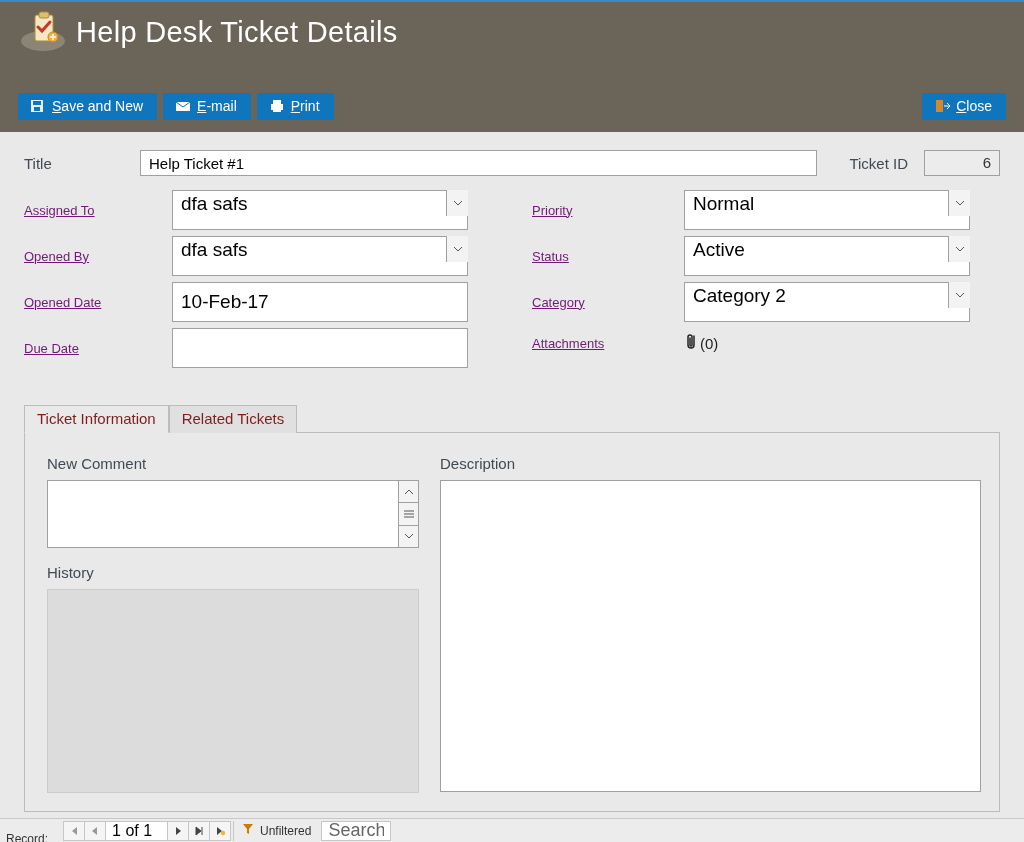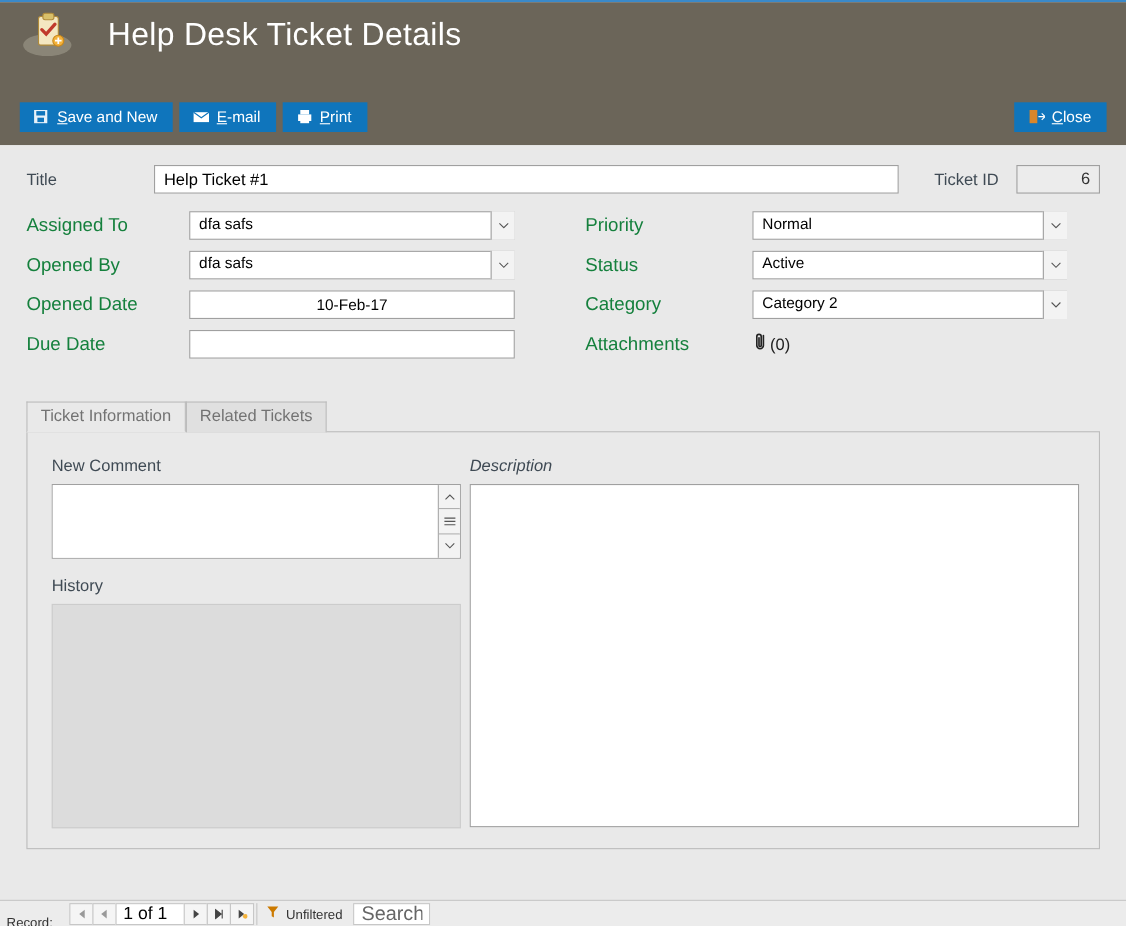--- a/index.html
+++ b/index.html
@@ -20,21 +20,21 @@
     position: relative;
   }
   
   .header {
     background: #6b6559;
     padding: 6px 18px 12px 18px;
   }
   .title-row {
     display: flex;
     align-items: center;
-    gap: 30px;
+    gap: 8px;
     padding: 4px 0 8px 0;
   }
   .title-icon {
     width: 50px; height: 40px;
     display: flex; align-items: center; justify-content: center;
   }
   .title-icon svg { width: 48px; height: 42px; }
   .page-title {
     color: #fff;
     font-size: 29px;
@@ -105,46 +105,47 @@
   }
   .col { flex: 1; }
   .field {
     display: flex;
     align-items: center;
     margin-bottom: 6px;
     min-height: 30px;
   }
   .field .flabel {
     width: 148px;
-    color: #15803d;
-    font-size: 17px;
+    color: #701a75;
+    font-size: 13px;
+    text-decoration: underline;
   }
   .col-right .field .flabel { width: 152px; }
   .combo, .txt {
-    height: 26px;
+    height: 40px;
     border: 1px solid #a0a0a0;
     background: #fff;
-    font-size: 14px;
+    font-size: 19px;
     padding: 2px 26px 2px 8px;
     position: relative;
   }
   .combo { width: 296px; cursor: pointer; }
   .col-right .combo { width: 286px; }
   .combo-wrap { position: relative; display: inline-block; }
   .combo-wrap .caret {
     position: absolute;
     right: 0; top: 0;
     width: 22px; height: 26px;
     border-left: 1px solid #a0a0a0;
     background: #f3f3f3;
     display: flex; align-items: center; justify-content: center;
     pointer-events: none;
   }
   .combo-wrap .caret svg { width: 10px; height: 6px; }
-  .txt { width: 296px; text-align: center; padding-right: 8px; }
+  .txt { width: 296px; text-align: left; padding-right: 8px; }
   .txt.empty { text-align: left; }
   .attach {
     display: inline-flex; align-items: center; gap: 2px;
     font-size: 15px; color: #222;
   }
   .attach svg { width: 14px; height: 18px; }
 
   
   .tabs-area {
     margin-top: 58px;
@@ -158,38 +159,38 @@
     position: relative;
     top: -28px;
     left: -1px;
     height: 28px;
   }
   .tab {
     border: 1px solid #bcbcbc;
     border-bottom: none;
     padding: 4px 12px;
     font-size: 15px;
-    color: #737373;
+    color: #7f1d1d;
     background: #e0e0e0;
     cursor: pointer;
     position: relative;
   }
   .tab.active {
     background: #e9e9e9;
     border-bottom: 1px solid #e9e9e9;
     z-index: 2;
   }
   .tabcontent {
     display: flex;
-    gap: 8px;
+    gap: 21px;
     padding: 0 18px 0 22px;
     margin-top: -6px;
   }
   .left-pane { width: 372px; }
-  .right-pane { flex: 1; font-style: italic; }
+  .right-pane { flex: 1; }
   .section-label {
     color: #3f4a54;
     font-size: 15px;
     margin-bottom: 8px;
   }
   .newcomment-wrap {
     display: flex;
     border: 1px solid #a0a0a0;
     height: 68px;
     background: #fff;

